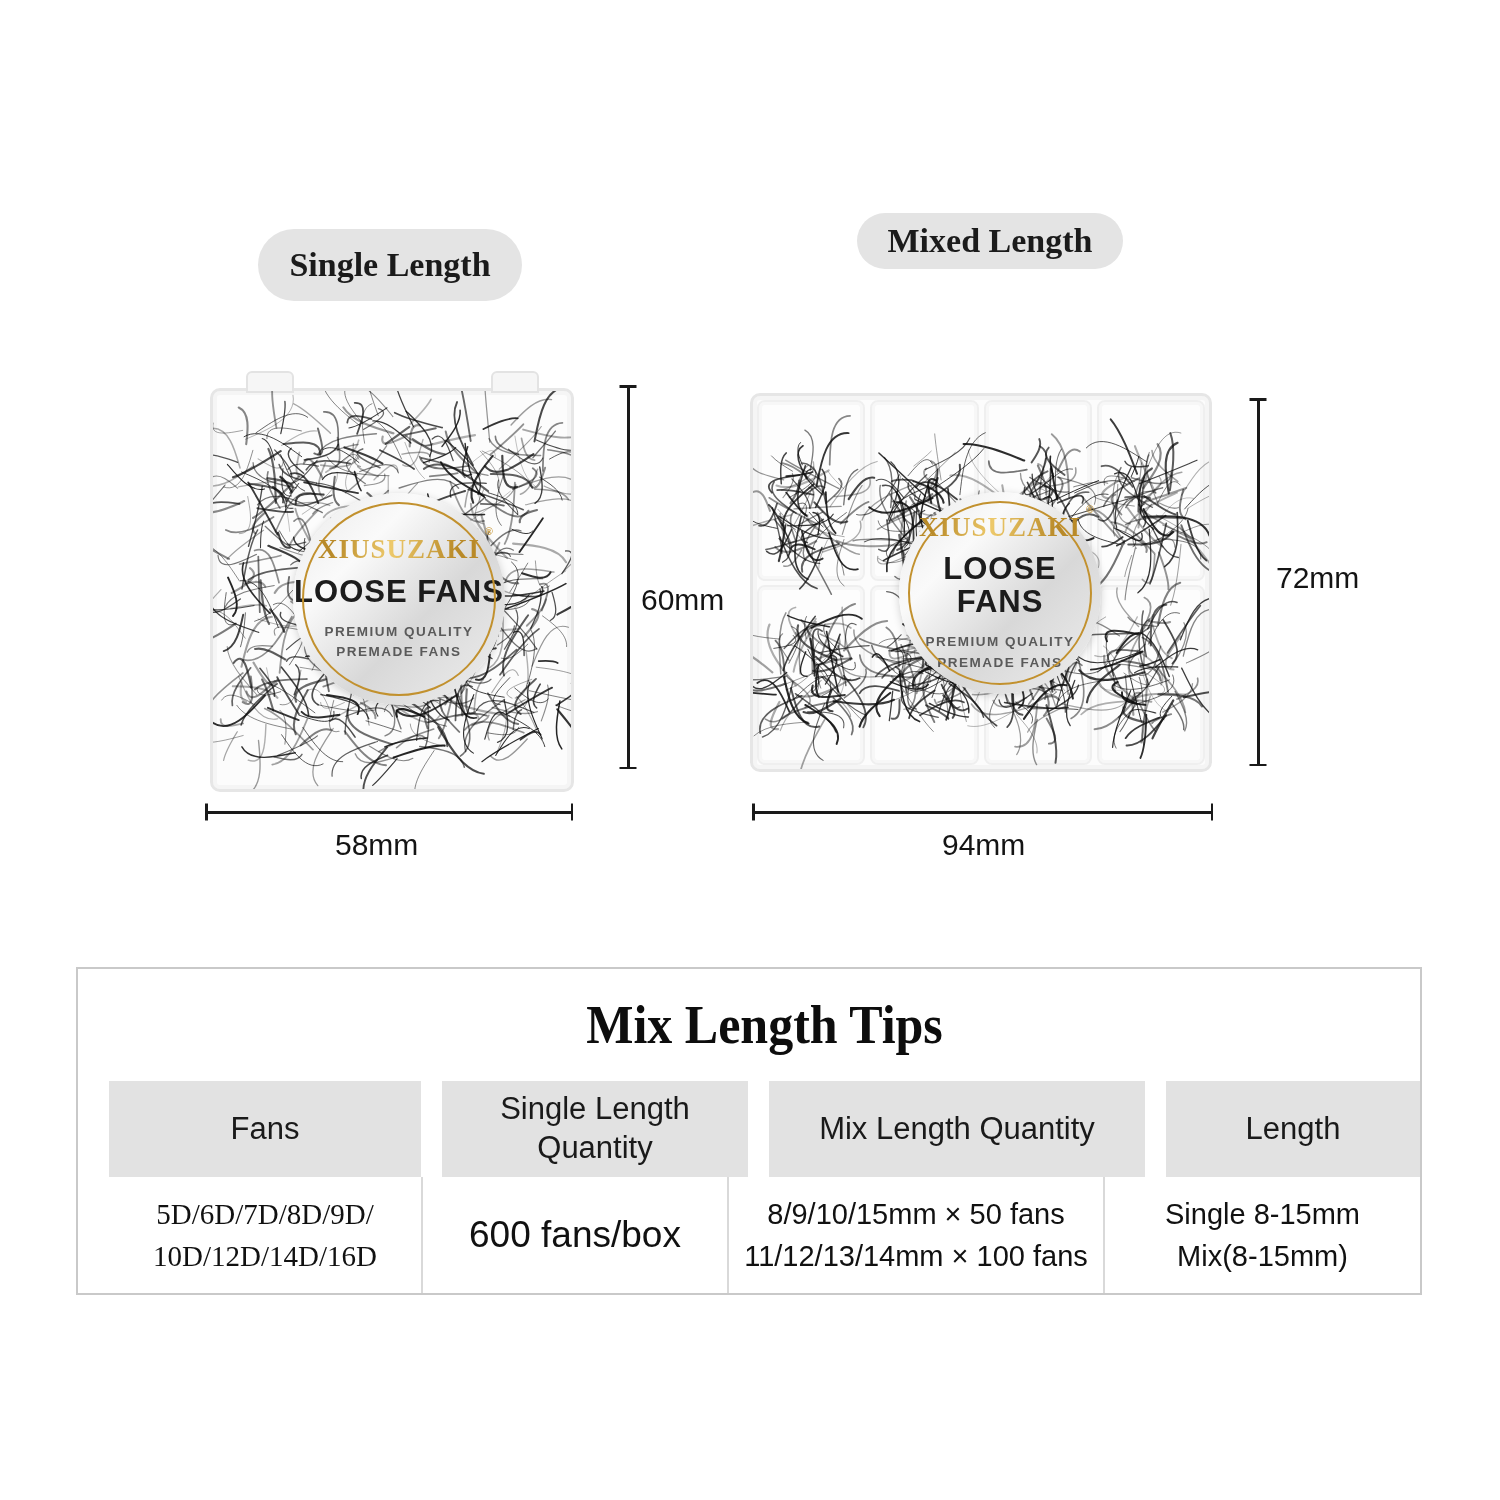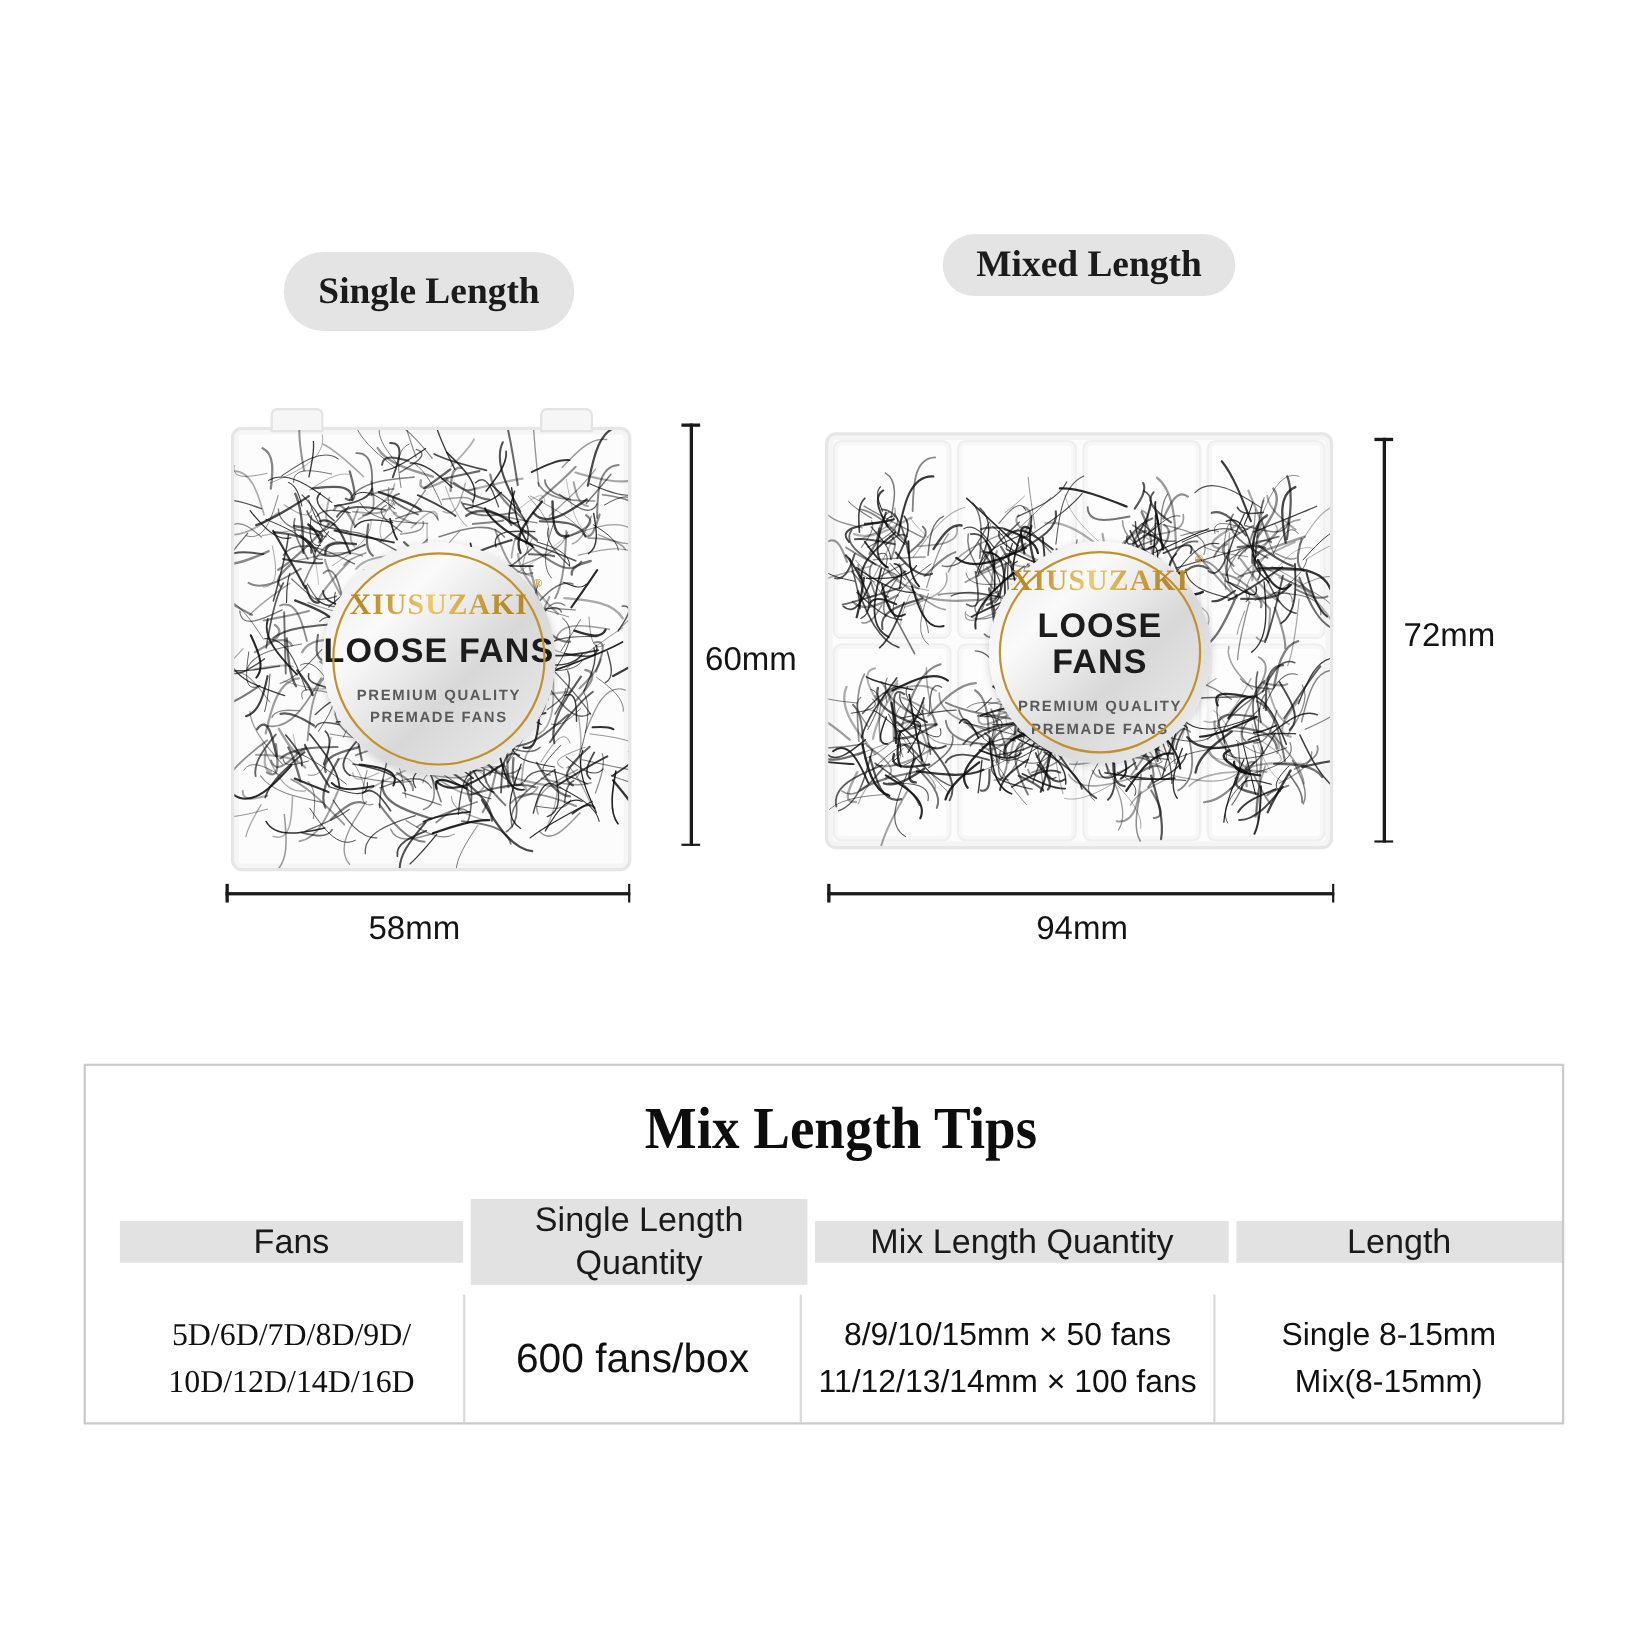--- a/index.html
+++ b/index.html
@@ -78,21 +78,21 @@
   .dim-t-mixed-h{left:1276px;top:561px;}
   .dim-h-mixed{left:752px;top:811px;width:461px;}
   .dim-t-mixed-w{left:942px;top:828px;}
 
   
   .spec-table{position:absolute;left:76px;top:967px;width:1346px;height:328px;
     border:2px solid var(--table-border);background:#ffffff;display:flex;flex-direction:column;padding-left:31px;}
   .spec-title-row{height:112px;display:flex;align-items:center;justify-content:center;}
   .spec-title{font-family:"Liberation Serif", serif;font-weight:700;font-size:50px;
     letter-spacing:0px;color:#0d0d0d;transform:scaleY(1.08);}
-  .spec-header-row{height:96px;display:flex;background:#ffffff;gap:7px;align-items:center;}
+  .spec-header-row{height:96px;display:flex;background:#ffffff;gap:21px;}
   .spec-header-cell{background:var(--header-bg);display:flex;align-items:center;
     justify-content:center;text-align:center;font-size:31px;color:#1a1a1a;line-height:1.25;
     padding:0 20px;}
   .spec-data-row{flex:1;display:flex;}
   .spec-data-cell{display:flex;flex-direction:column;align-items:center;justify-content:center;
     text-align:center;line-height:1.45;font-size:29px;color:#111111;padding:4px 10px;}
   .spec-data-cell + .spec-data-cell{border-left:2px solid var(--cell-divider);}
   .col-1{width:312px;} .col-2{width:306px;} .col-3{width:376px;} .col-4{flex:1;}
   .cell-serif{font-family:"Liberation Serif", serif;}
   .cell-big{font-family:Liberation Sans, sans-serif;font-size:37px;}

